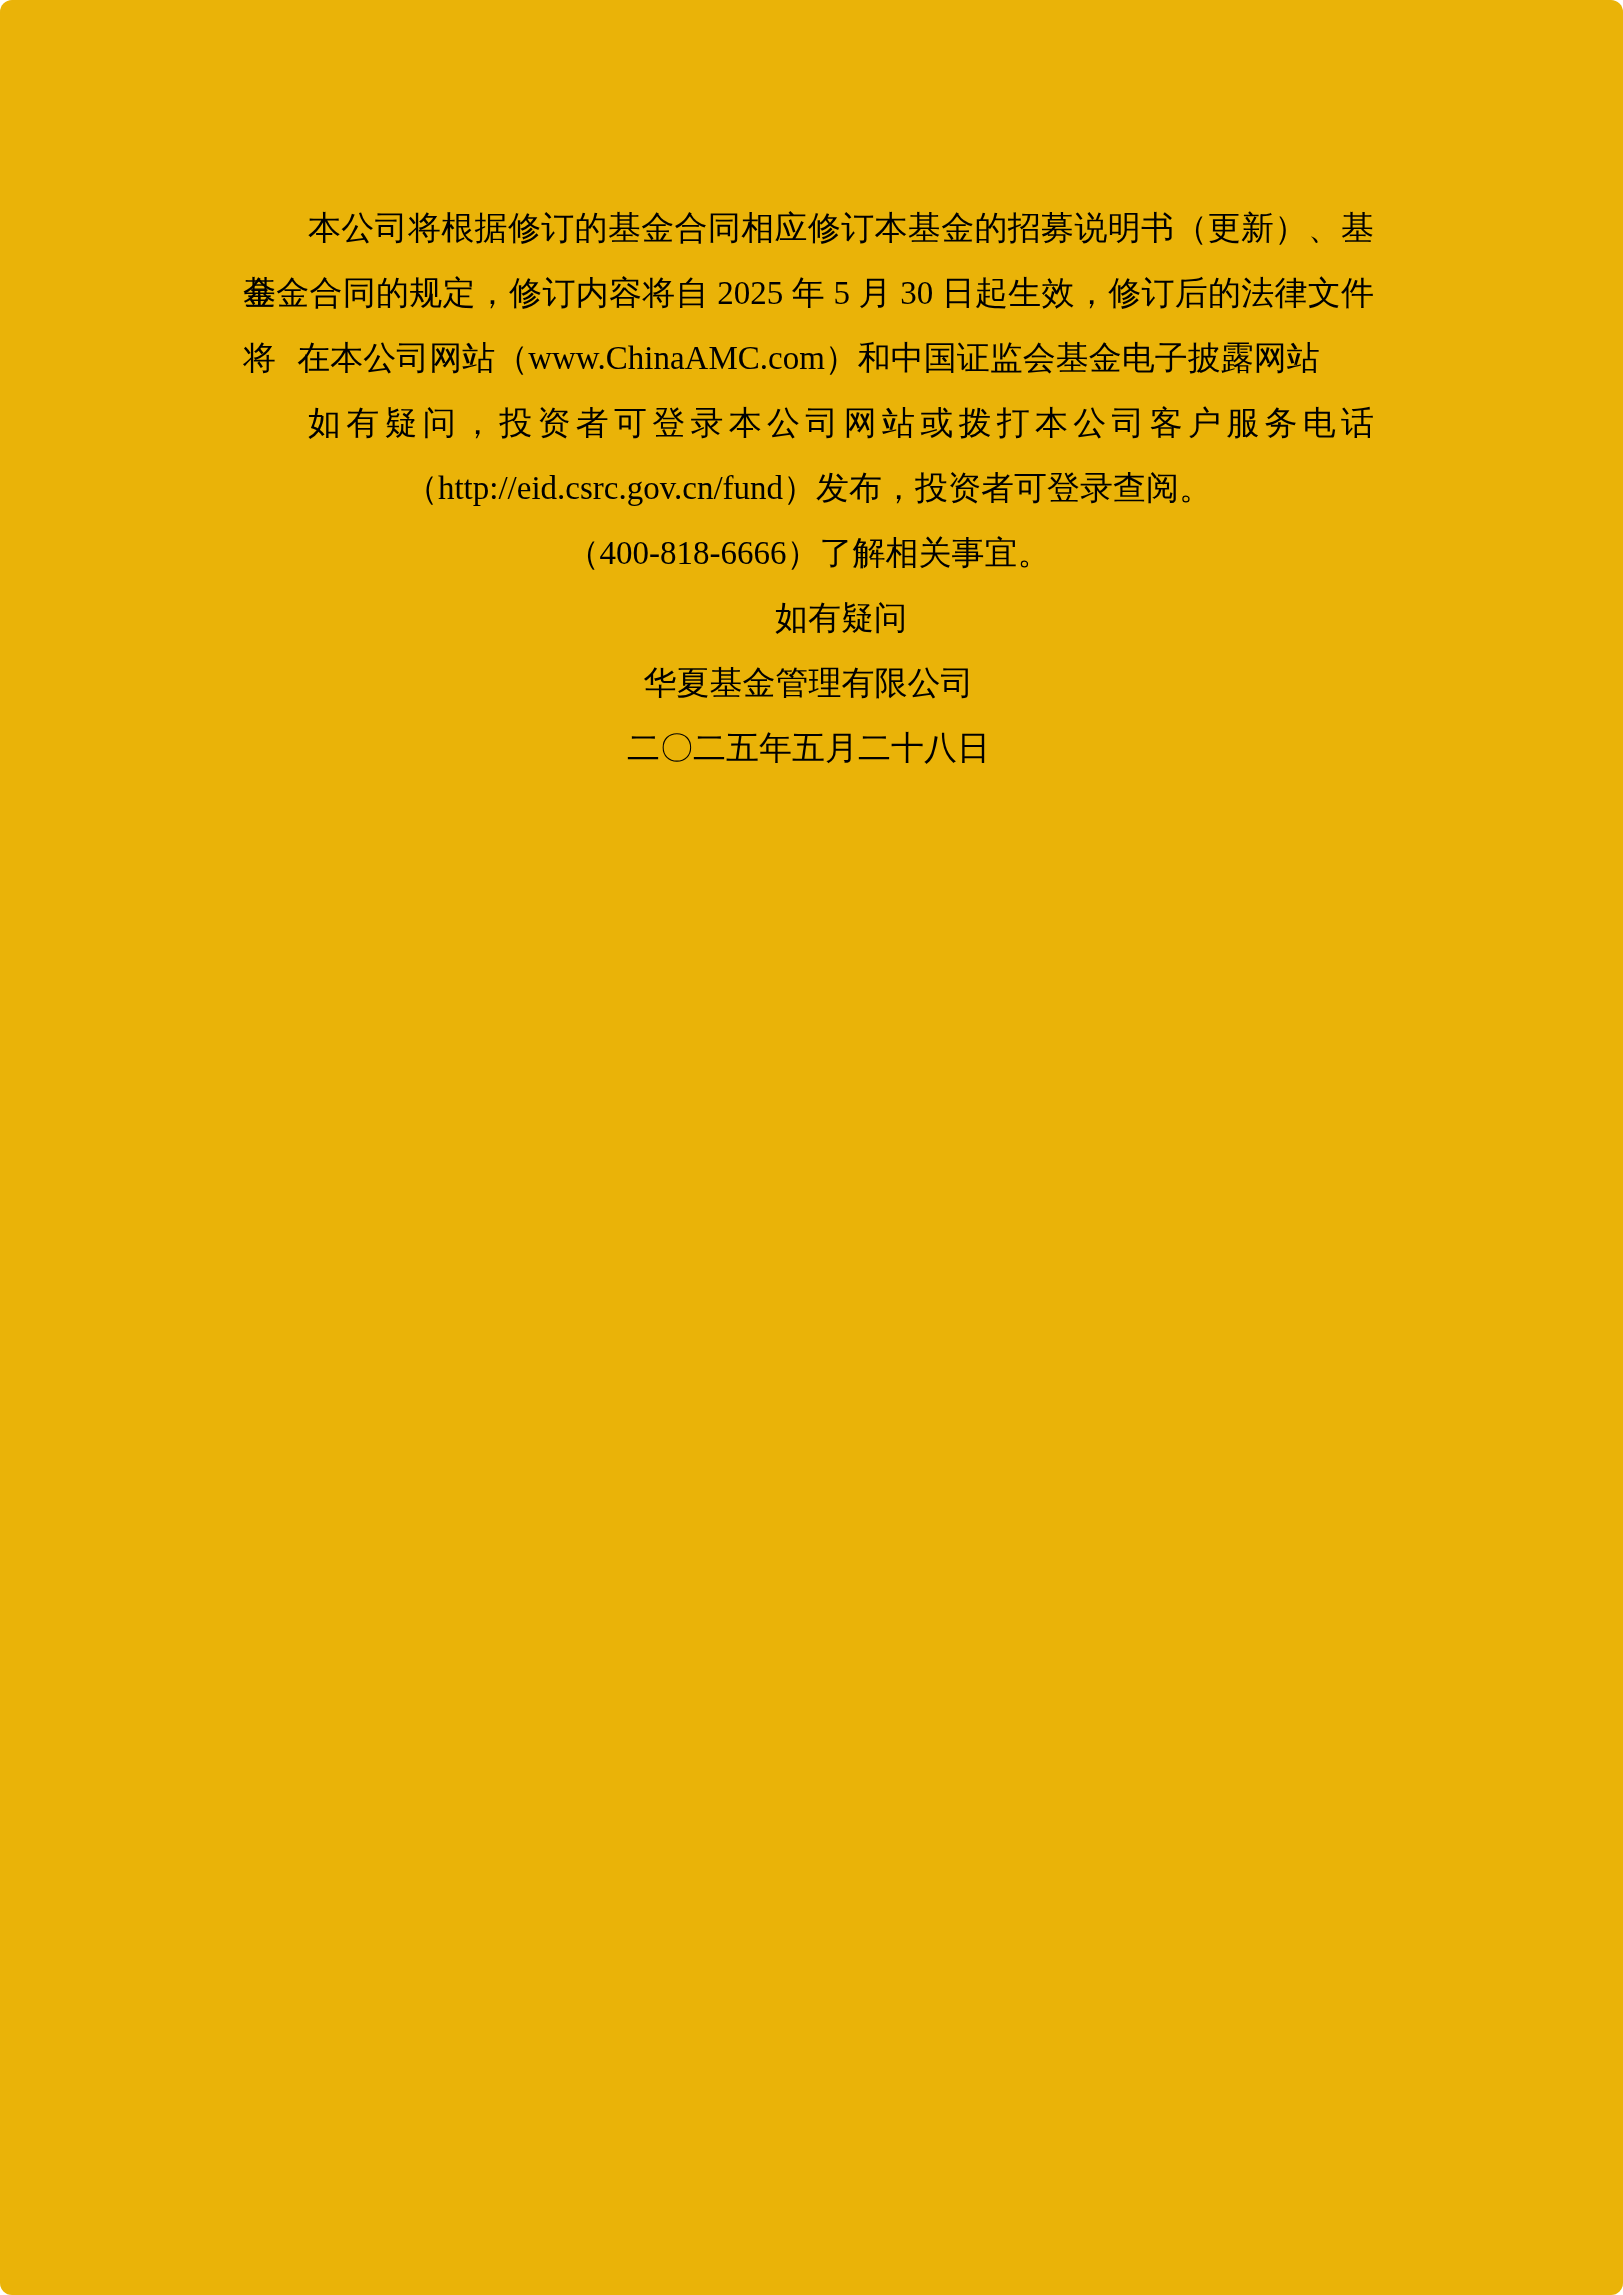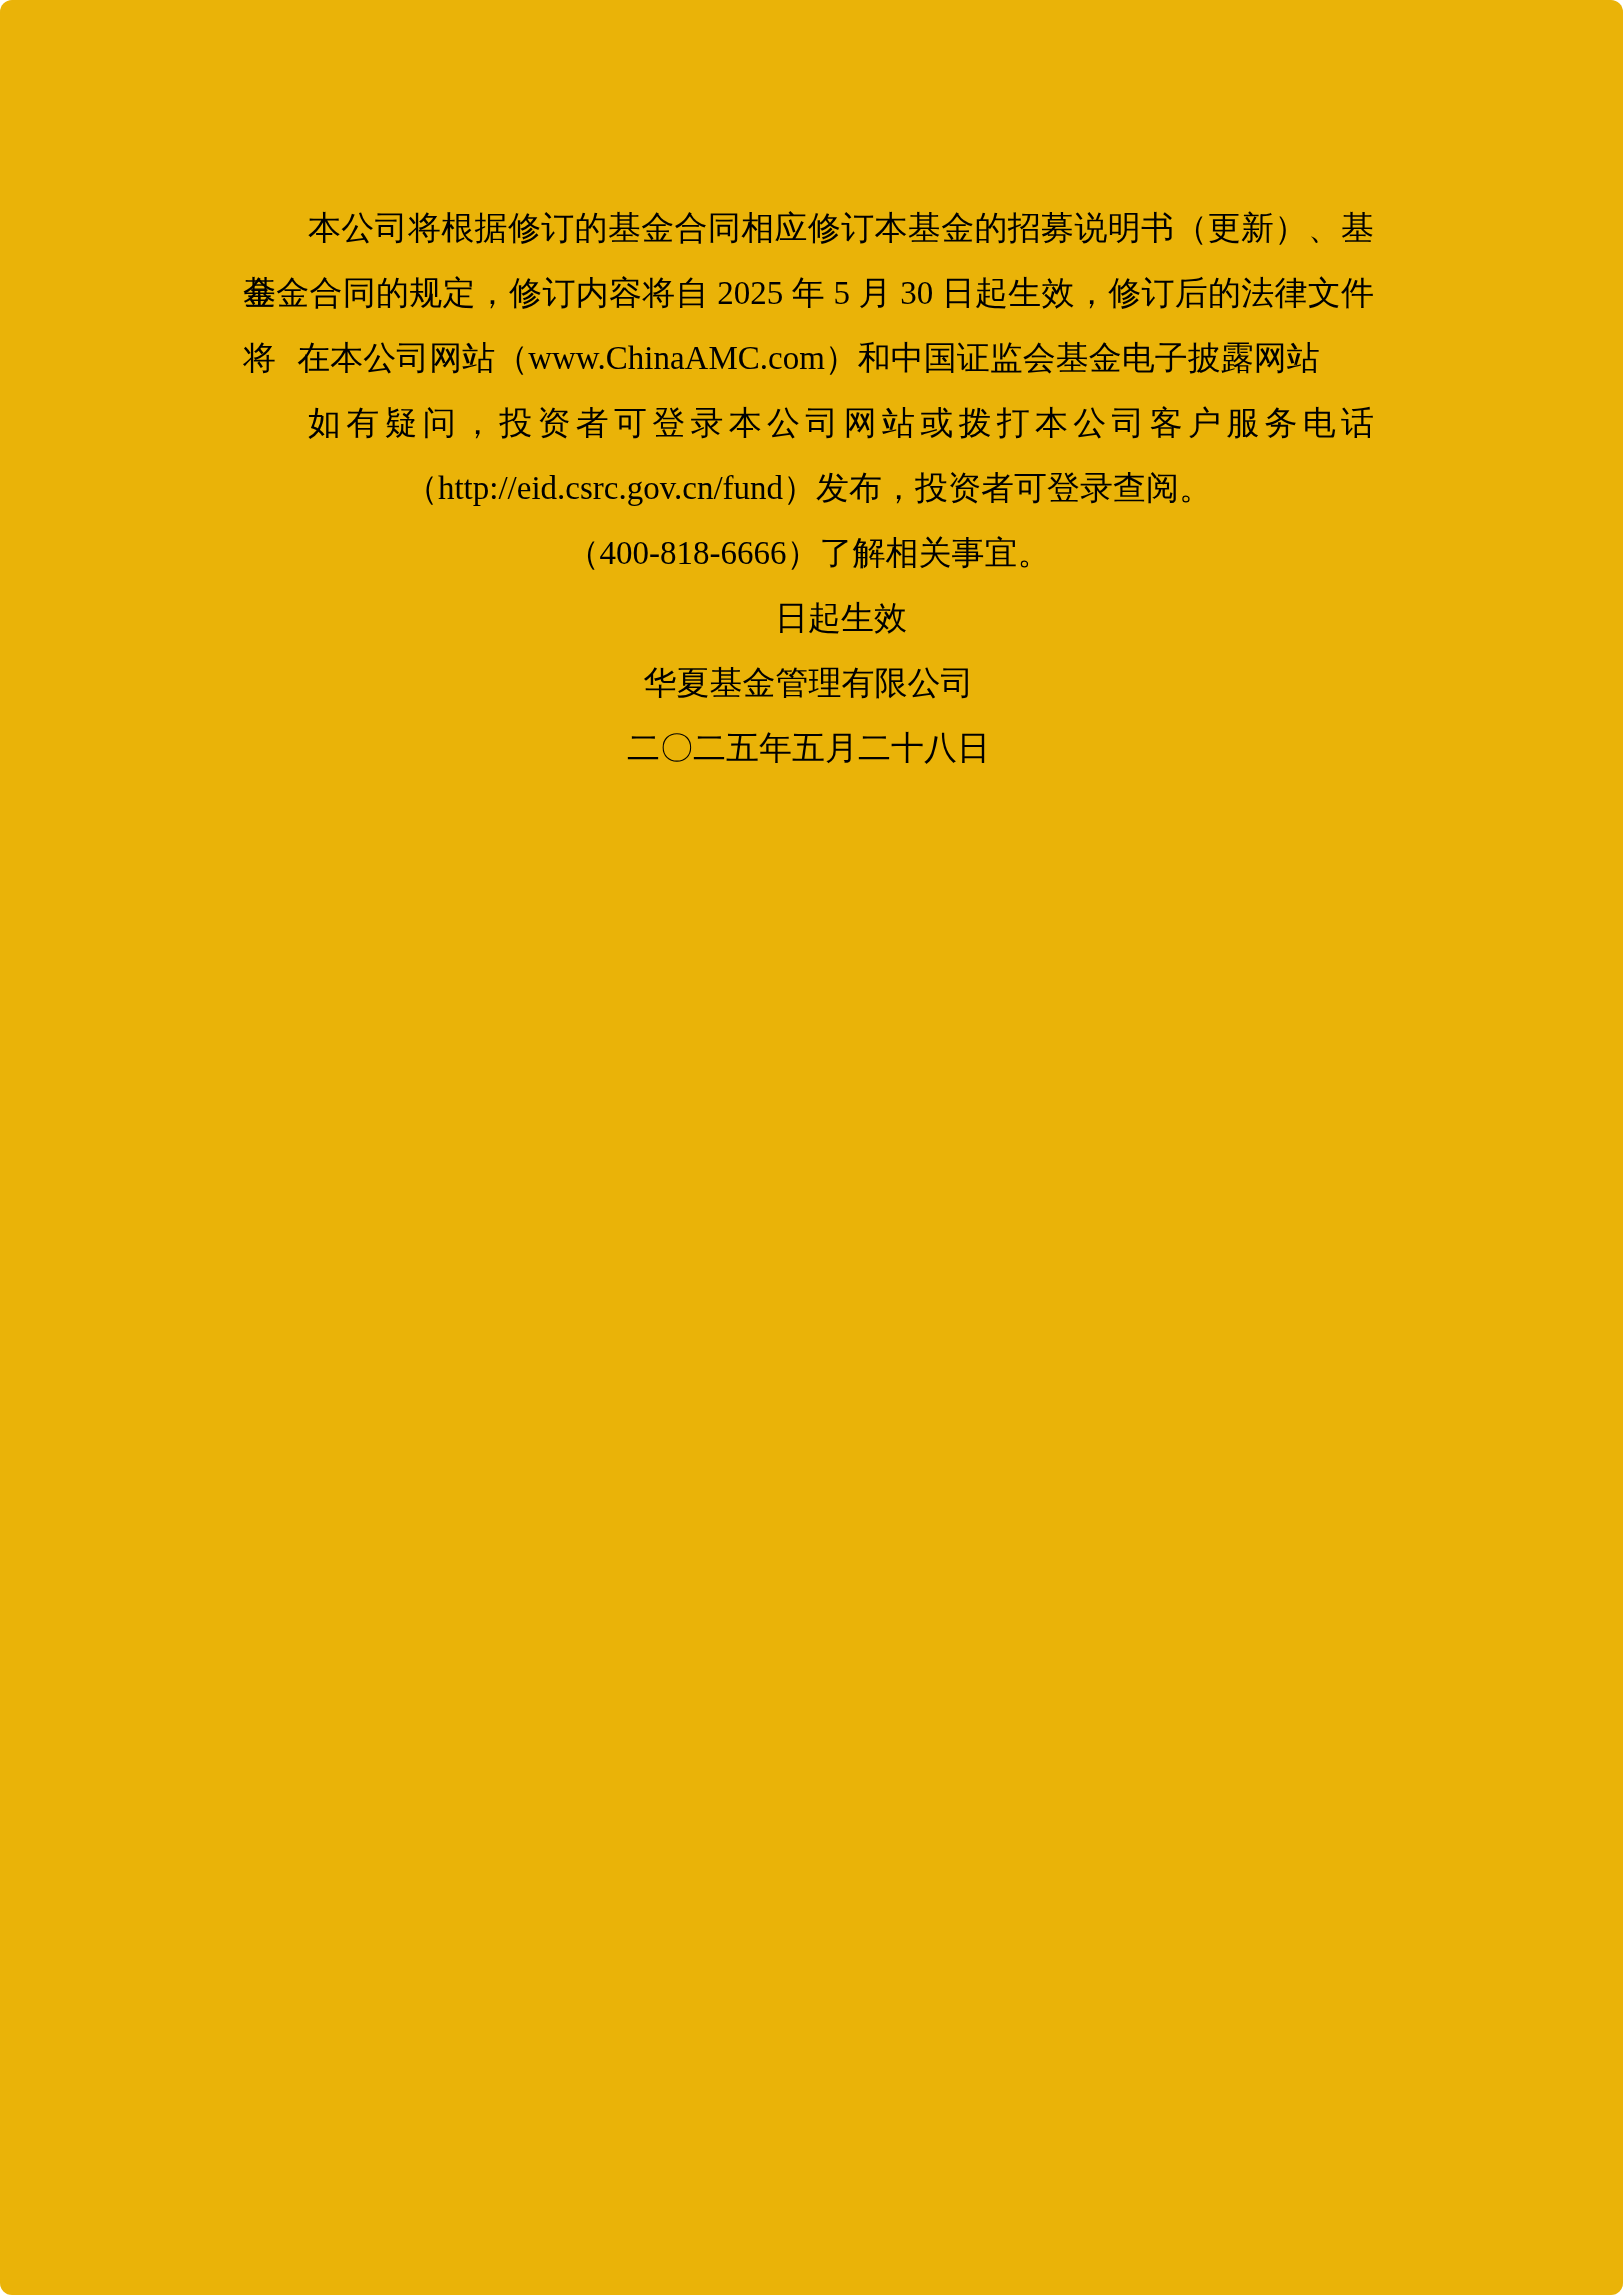--- a/index.html
+++ b/index.html
@@ -48,18 +48,18 @@
 <body>
 
 <div class="page">
   <div class="content">
     <div class="line fit indent">本公司将根据修订的基金合同相应修订本基金的招募说明书（更新）、基金</div>
     <div class="line fit">基金合同的规定，修订内容将自 2025 年 5 月 30 日起生效，修订后的法律文件将</div>
     <div class="line">在本公司网站（www.ChinaAMC.com）和中国证监会基金电子披露网站</div>
     <div class="line fit indent">如有疑问，投资者可登录本公司网站或拨打本公司客户服务电话</div>
     <div class="line">（http://eid.csrc.gov.cn/fund）发布，投资者可登录查阅。</div>
     <div class="line">（400-818-6666）了解相关事宜。</div>
-    <div class="line indent">日起生效</div>
+    <div class="line indent">如有疑问</div>
     <div class="line right">华夏基金管理有限公司</div>
     <div class="line right">二〇二五年五月二十八日</div>
   </div>
 </div>
 
 
 </body></html>

